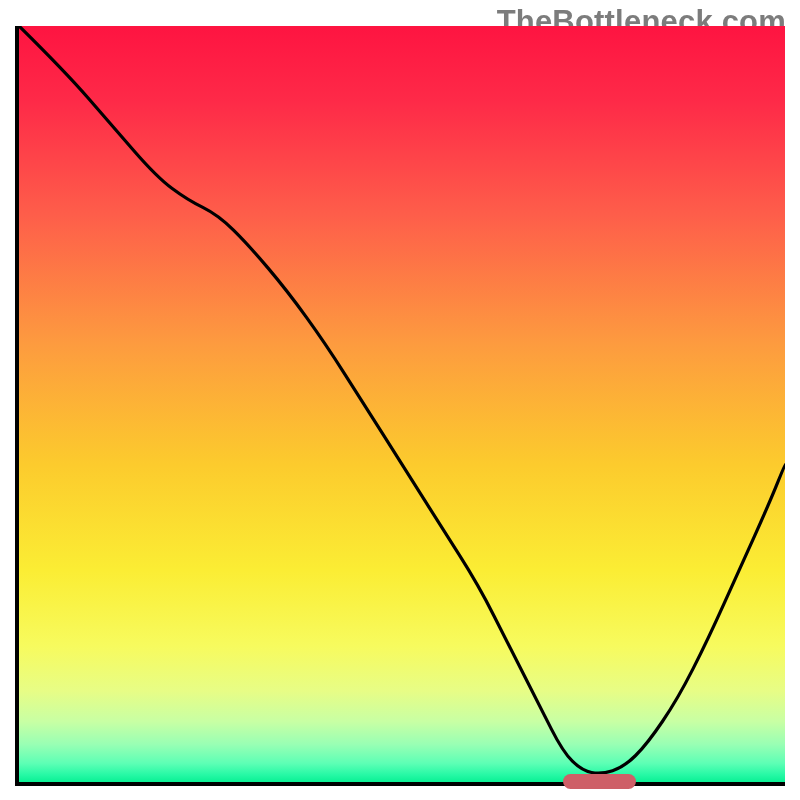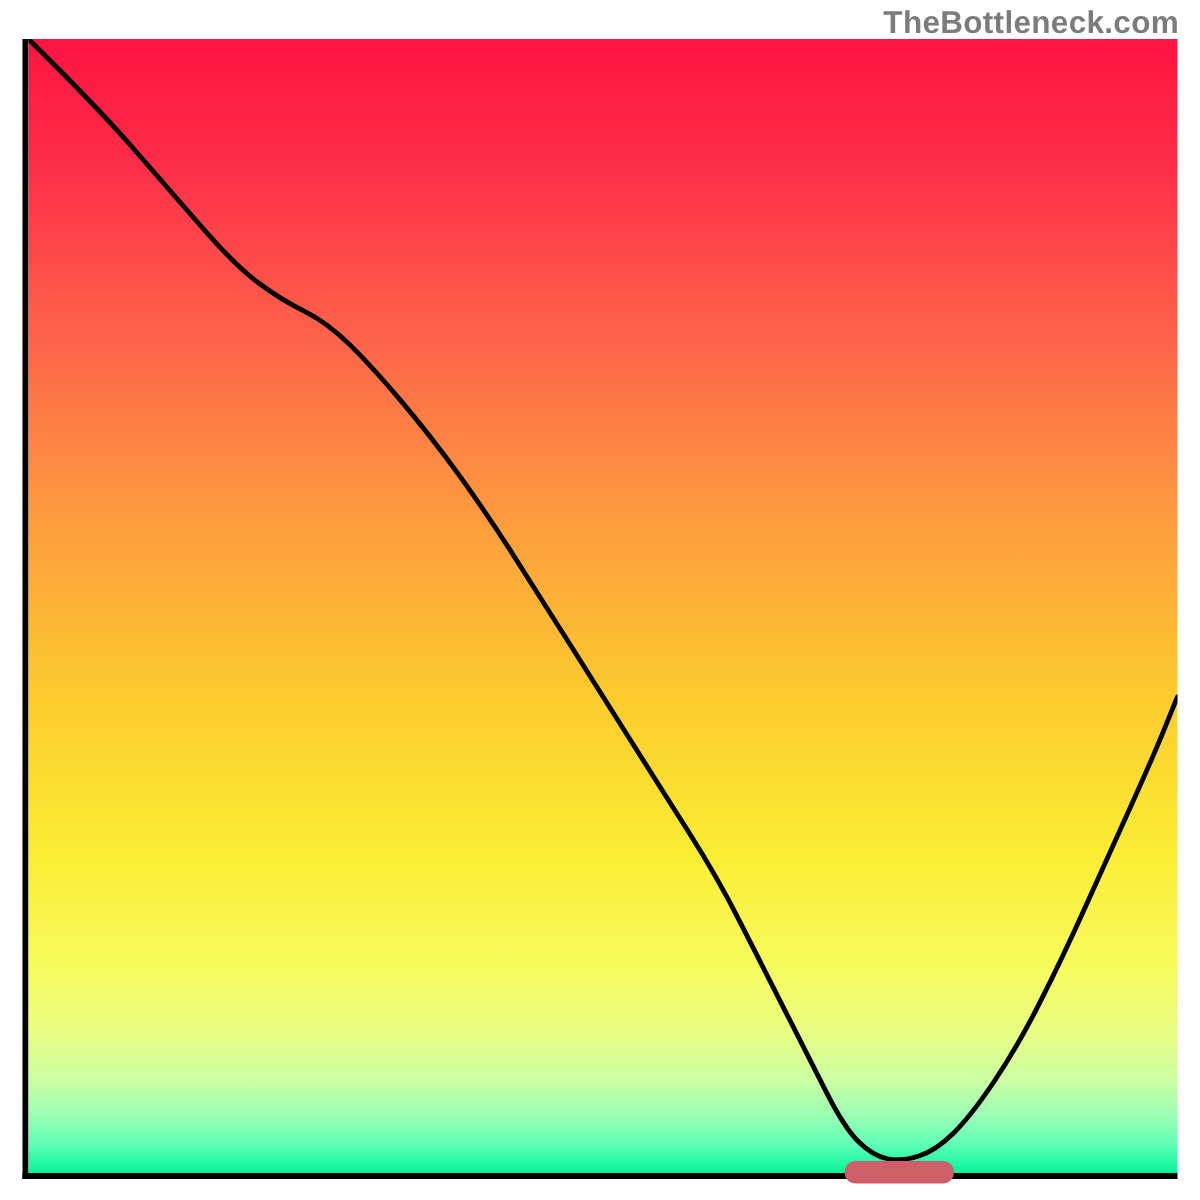--- a/index.html
+++ b/index.html
@@ -13,21 +13,21 @@
   .container {
     position: relative;
     width: 800px;
     height: 800px;
   }
   .watermark {
     position: absolute;
     top: 4px;
     right: 14px;
     font-family: Arial, Helvetica, sans-serif;
-    font-size: 21px;
+    font-size: 31px;
     font-weight: 600;
     color: #7c7c7c;
     letter-spacing: 0.2px;
   }
   .plot-frame {
     position: absolute;
     left: 15px;
     top: 26px;
     width: 770px;
     height: 760px;

